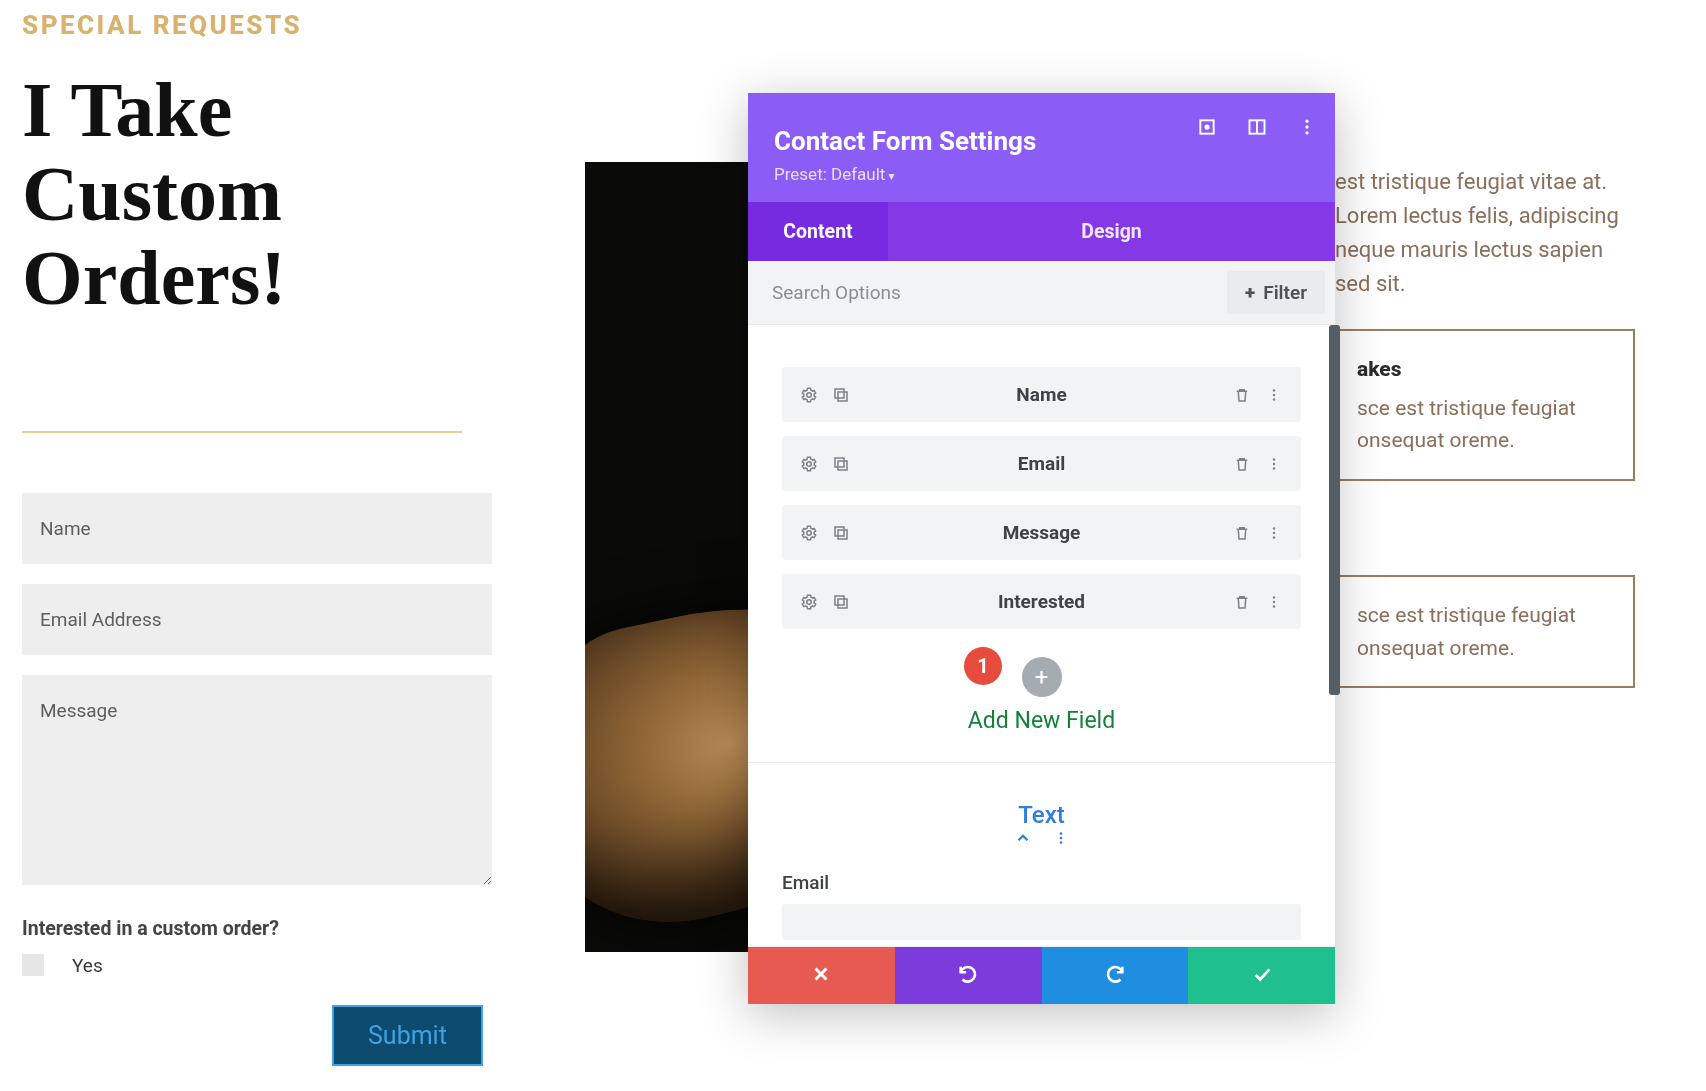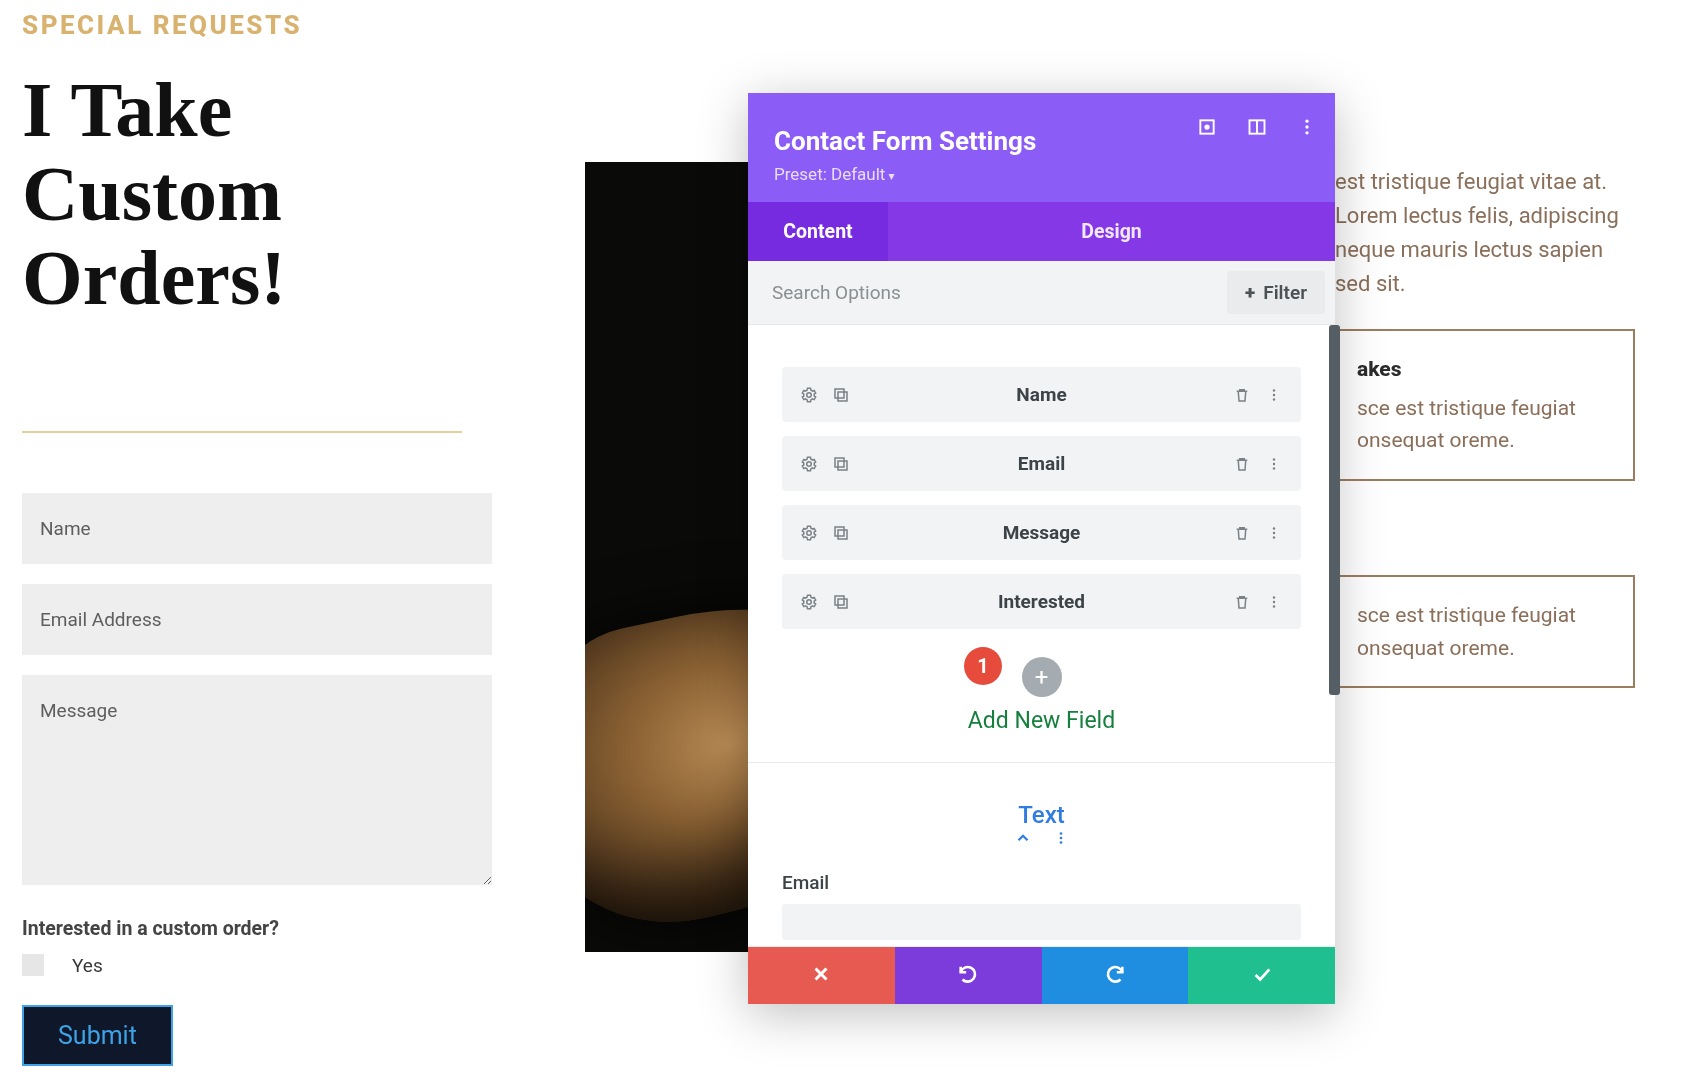--- a/index.html
+++ b/index.html
@@ -58,25 +58,26 @@
     font-weight: 700;
     color: #444;
     margin-top: 8px;
   }
   .checkbox-row { display: flex; align-items: center; margin-top: 14px; gap: 28px; }
   .faux-checkbox { width: 22px; height: 22px; background: #e6e6e6; }
   .checkbox-label { font-size: 19px; color: #3a3a3a; }
   .submit-btn {
     display: inline-block;
     margin-top: 28px;
+    margin-left: 310px;
     border: 2.5px solid #3ea3e6;
     color: #3ea3e6;
     font-size: 25px;
     padding: 14px 34px;
-    background: #0f172a;
+    background: #0c4a6e;
     cursor: pointer;
     font-family: inherit;
   }
 
   
   .bread-image {
     position: absolute;
     left: 585px;
     top: 162px;
     width: 500px;

